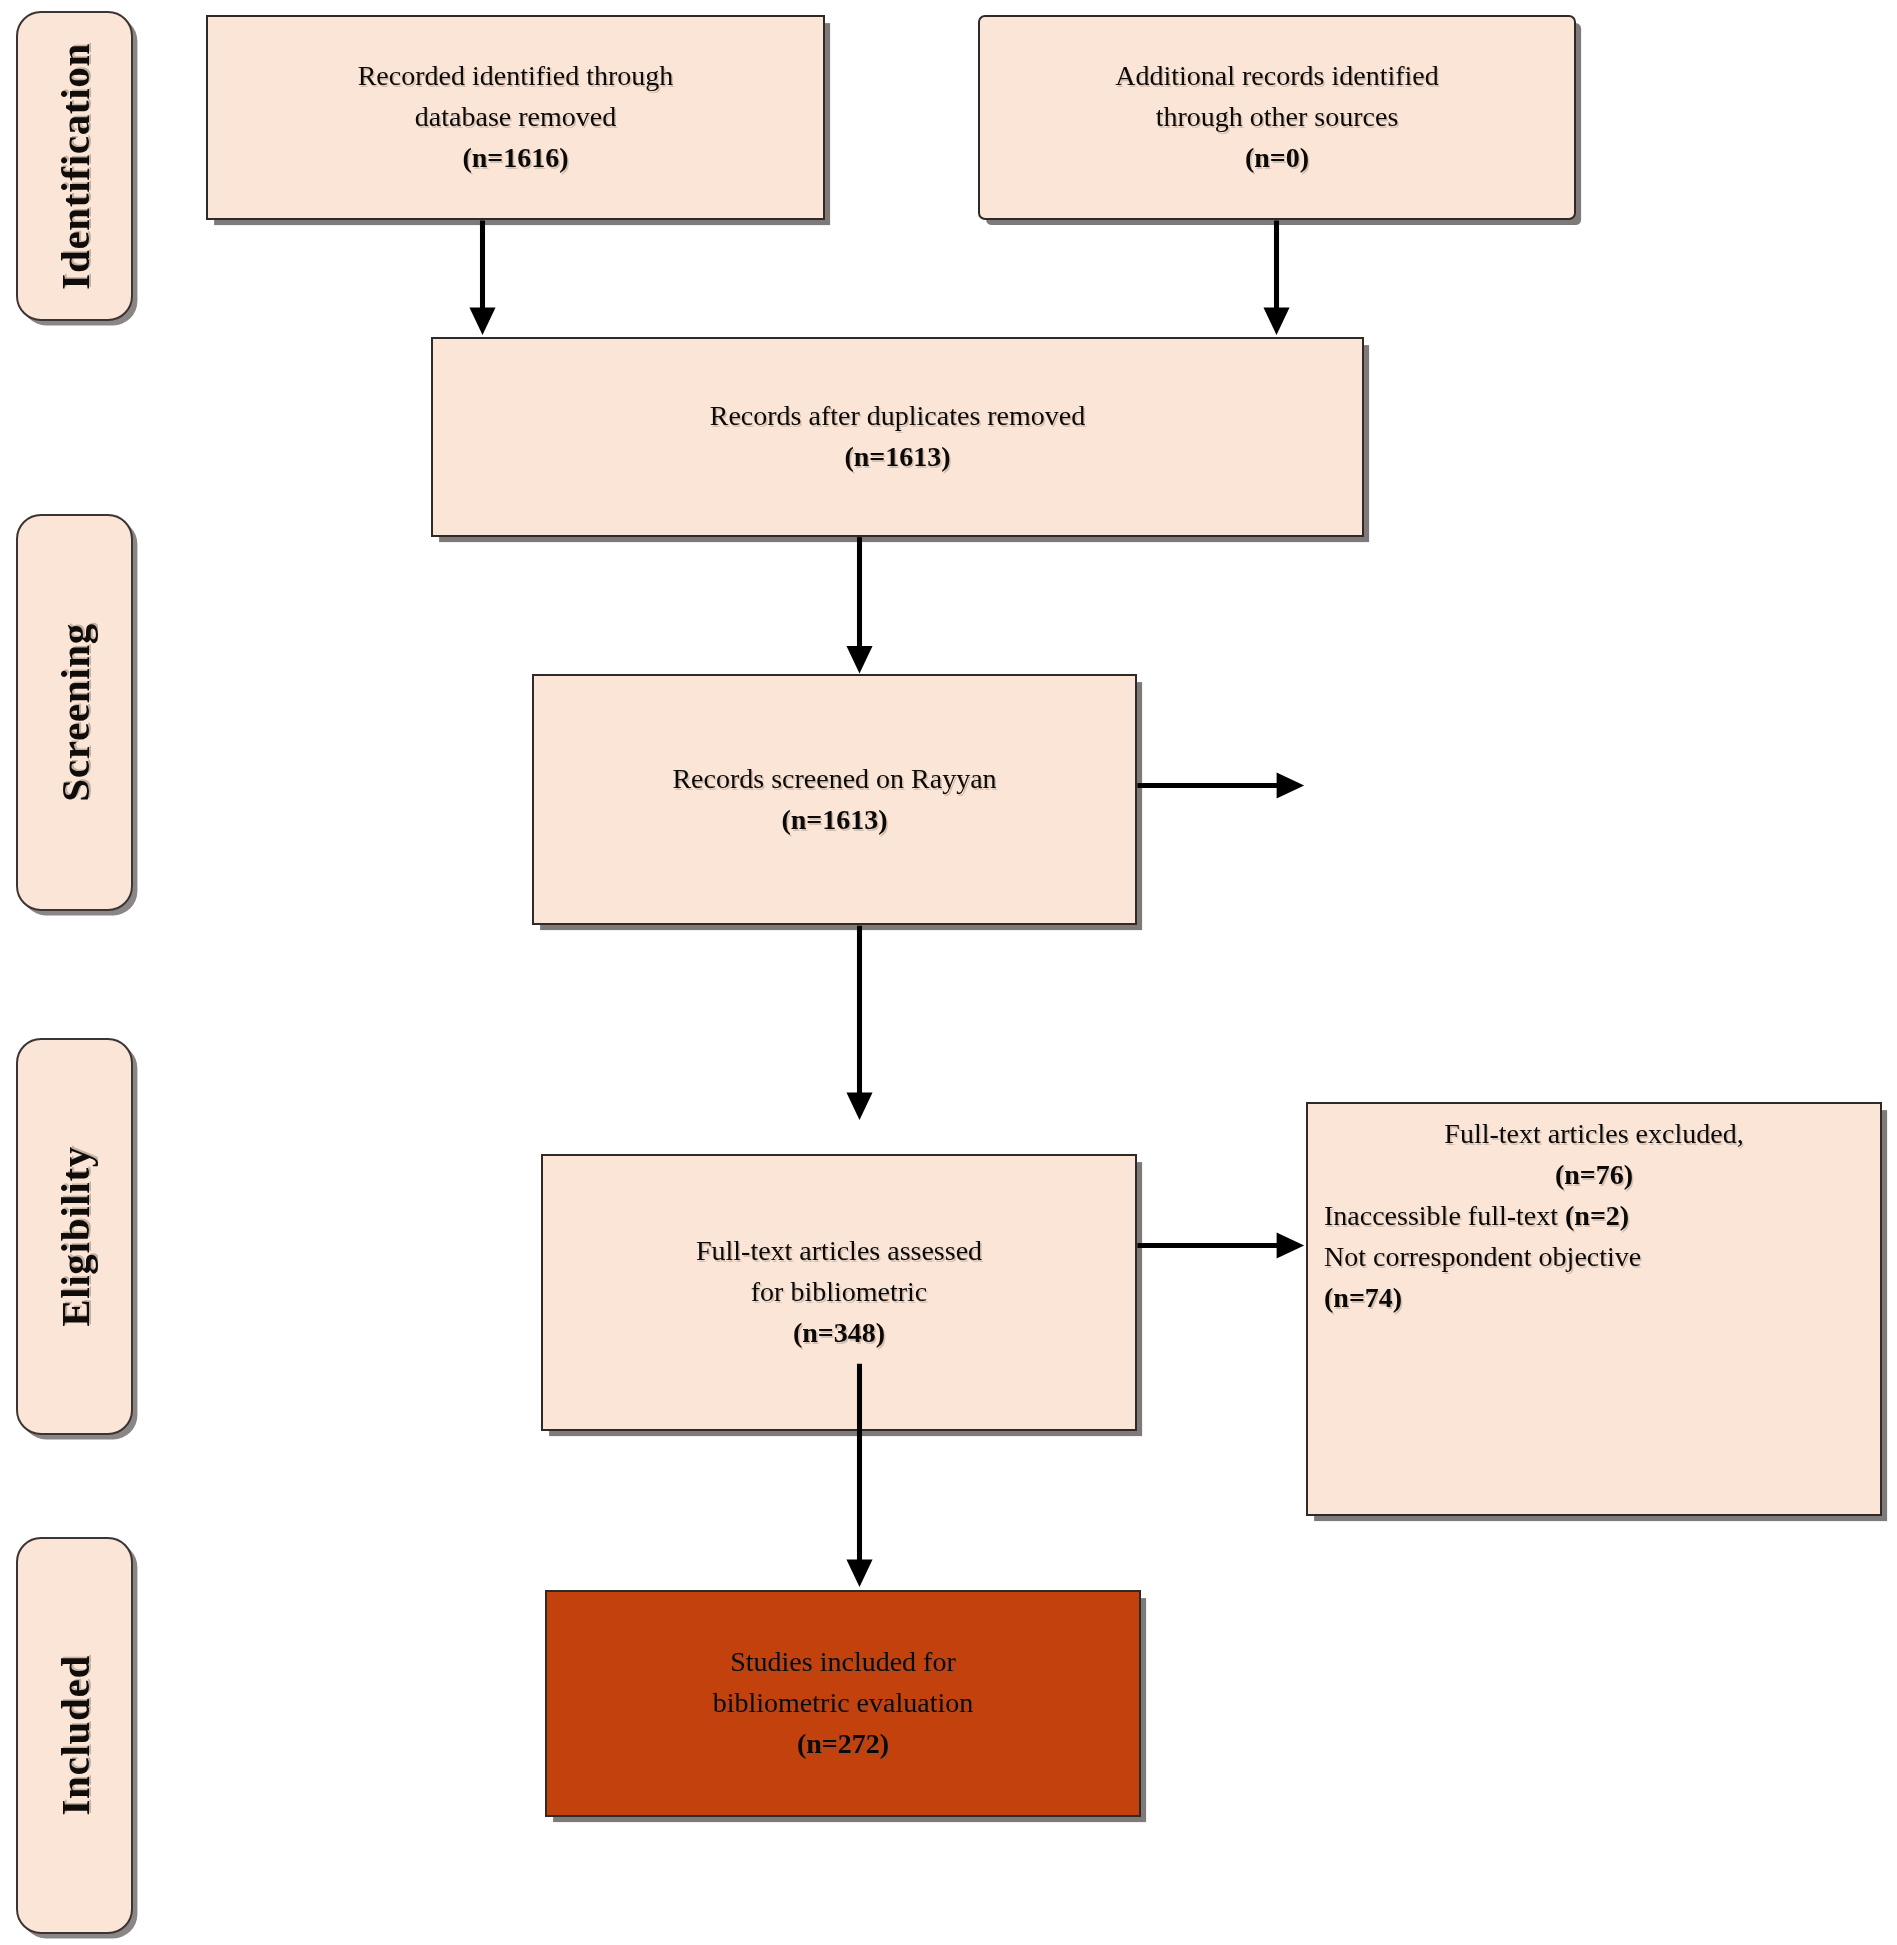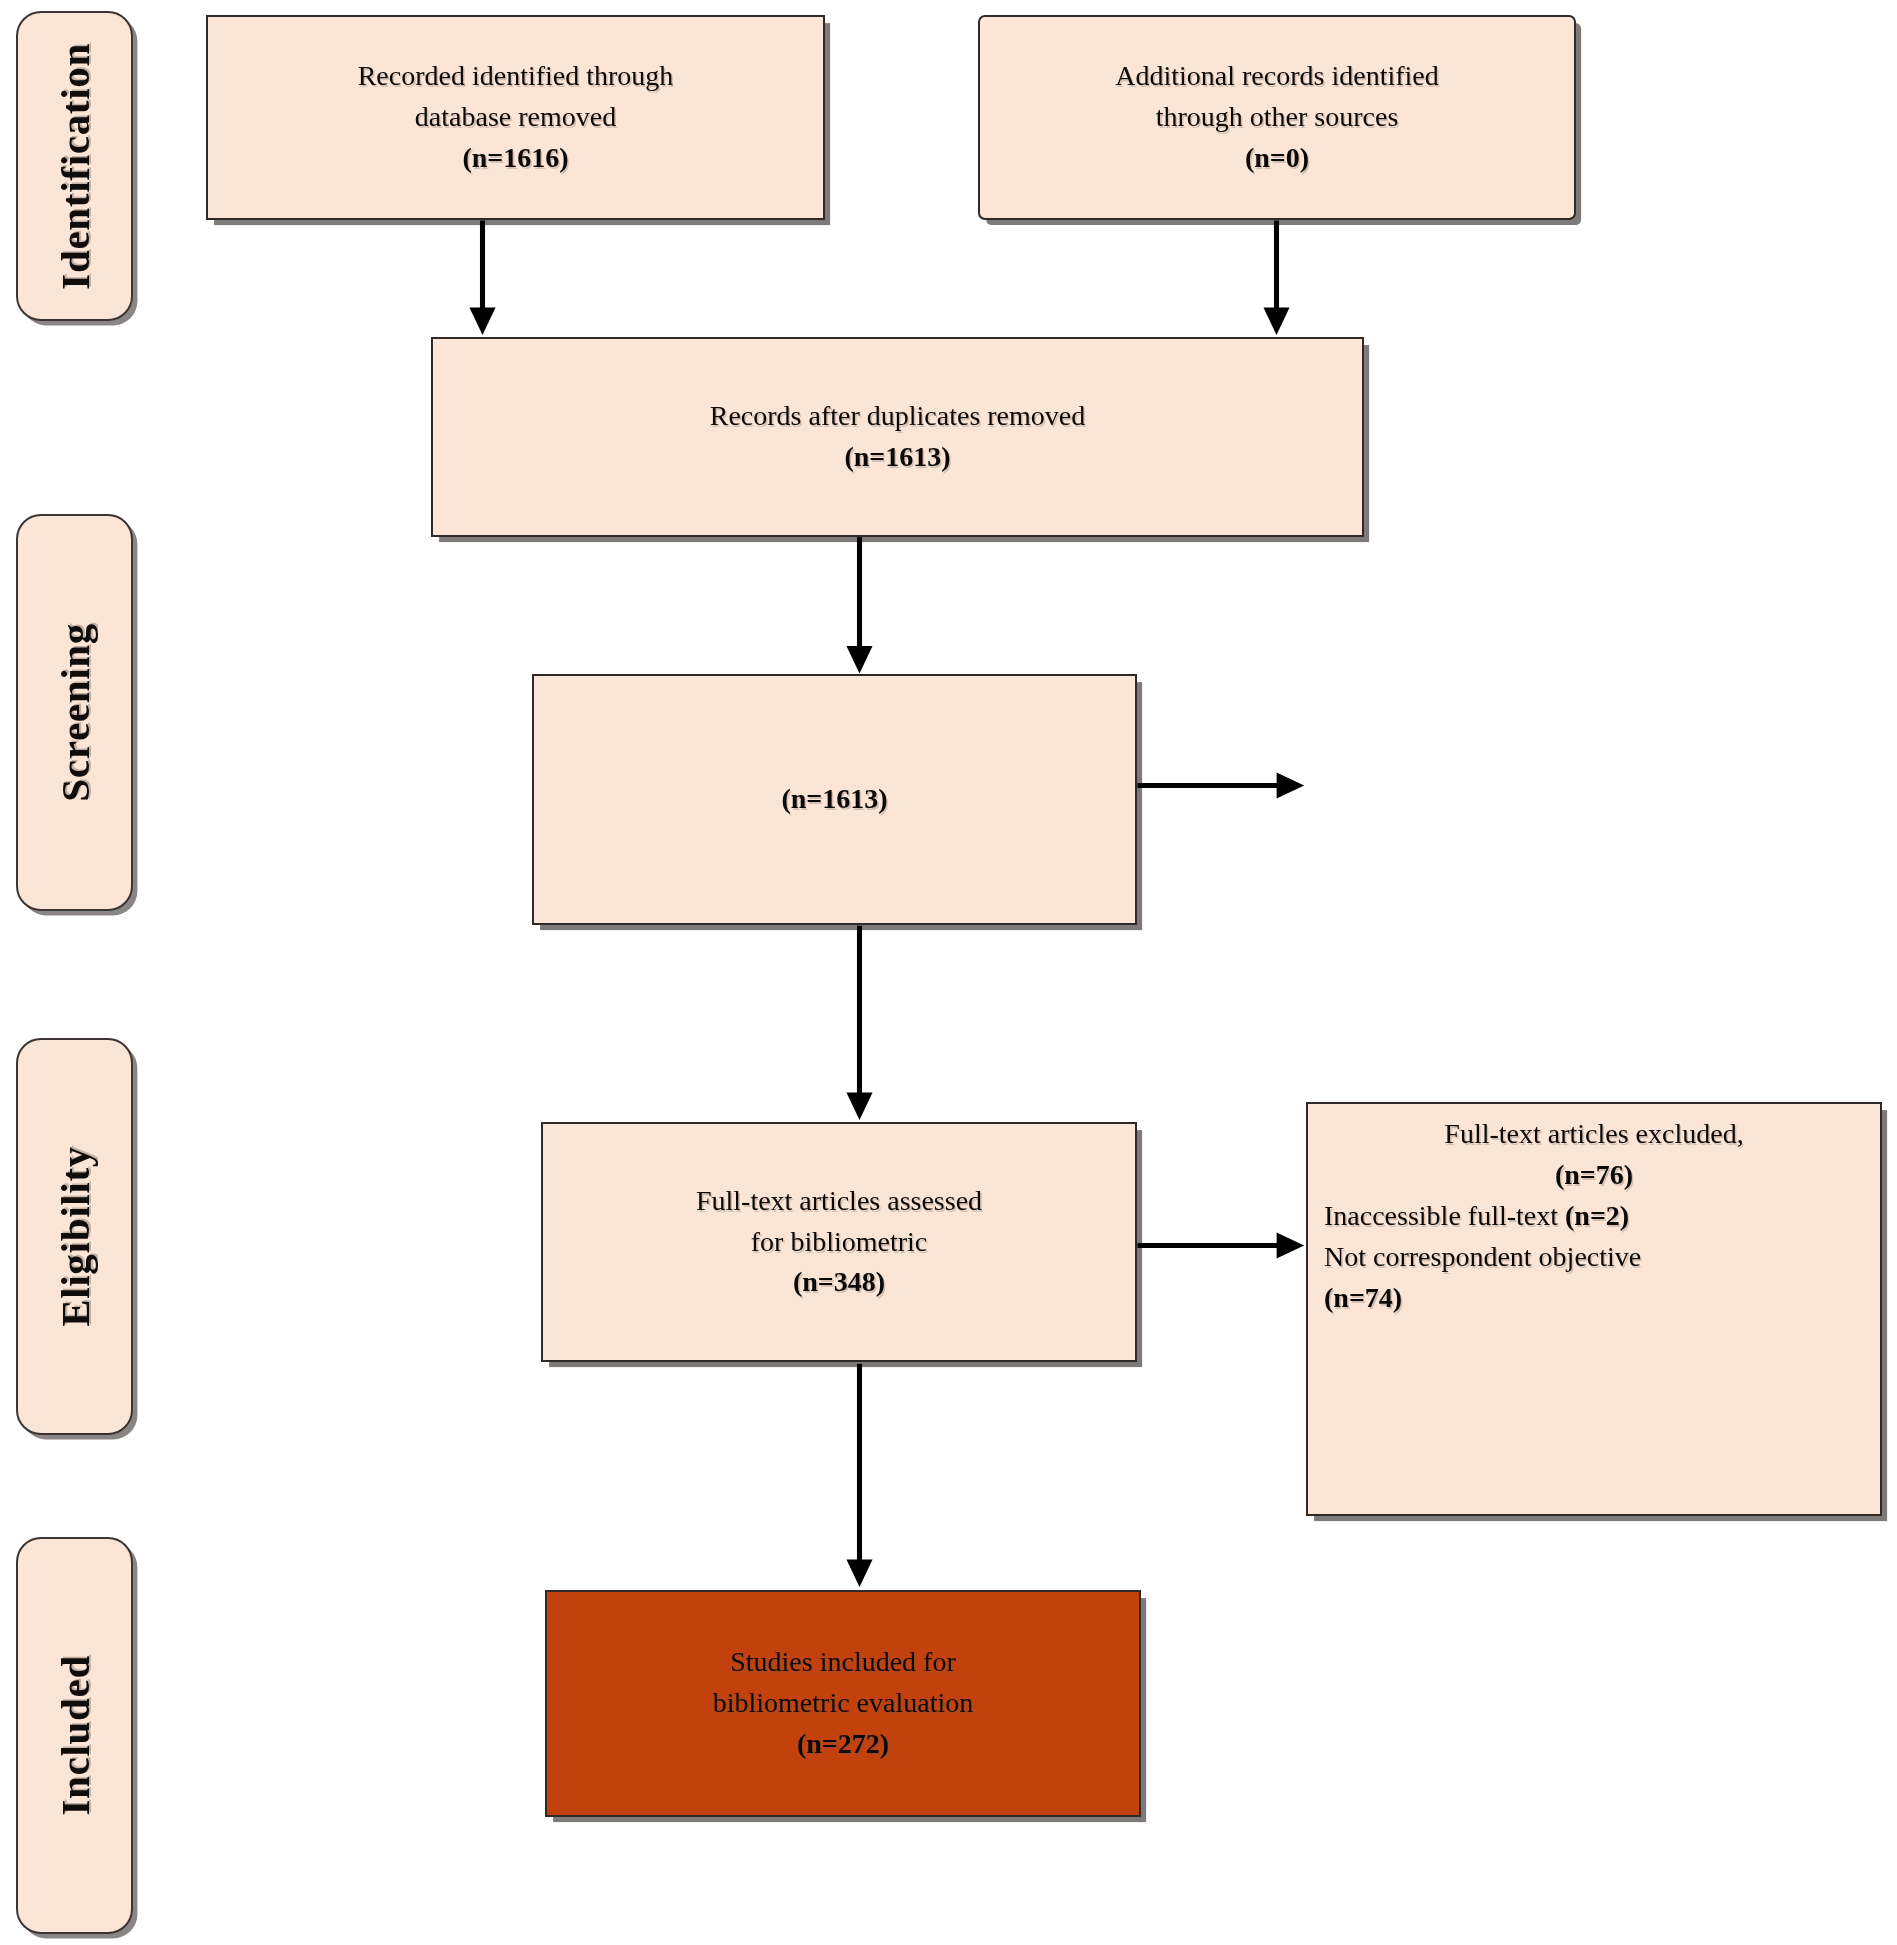--- a/index.html
+++ b/index.html
@@ -140,40 +140,41 @@
 
   <div class="connector" style="left:845px; top:537px;">
     <svg width="29" height="138" viewBox="0 0 40 190">
       <line x1="20" y1="0" x2="20" y2="158" stroke="#000" stroke-width="7"></line>
       <polygon points="20,188 2,150 38,150" fill="#000"></polygon>
     </svg>
   </div>
 
   <div class="node" style="left:532px; top:674px; width:605px; height:251px;">
     <div class="node-text">
+      <span class="line centered">Records screened on Rayyan</span>
       <span class="line centered count">(n=1613)</span>
     </div>
   </div>
 
   <div class="connector" style="left:1137px; top:771px;">
     <svg width="169" height="29" viewBox="0 0 232 40">
       <line x1="0" y1="20" x2="198" y2="20" stroke="#000" stroke-width="7"></line>
       <polygon points="230,20 192,2 192,38" fill="#000"></polygon>
     </svg>
   </div>
 
 
   <div class="connector" style="left:845px; top:925px;">
     <svg width="29" height="197" viewBox="0 0 40 270">
       <line x1="20" y1="0" x2="20" y2="238" stroke="#000" stroke-width="7"></line>
       <polygon points="20,268 2,230 38,230" fill="#000"></polygon>
     </svg>
   </div>
 
-  <div class="node" style="left:541px; top:1122px; width:596px; height:240px;">
+  <div class="node" style="left:541px; top:1154px; width:596px; height:277px;">
     <div class="node-text">
       <span class="line centered">Full-text articles assessed</span>
       <span class="line centered">for bibliometric</span>
       <span class="line centered count">(n=348)</span>
     </div>
   </div>
 
   <div class="connector" style="left:1137px; top:1231px;">
     <svg width="169" height="29" viewBox="0 0 232 40">
       <line x1="0" y1="20" x2="198" y2="20" stroke="#000" stroke-width="7"></line>

